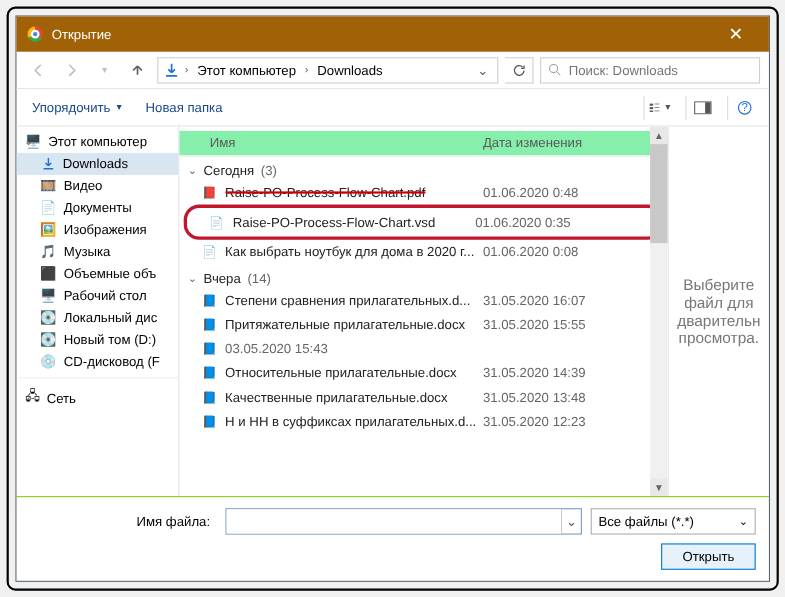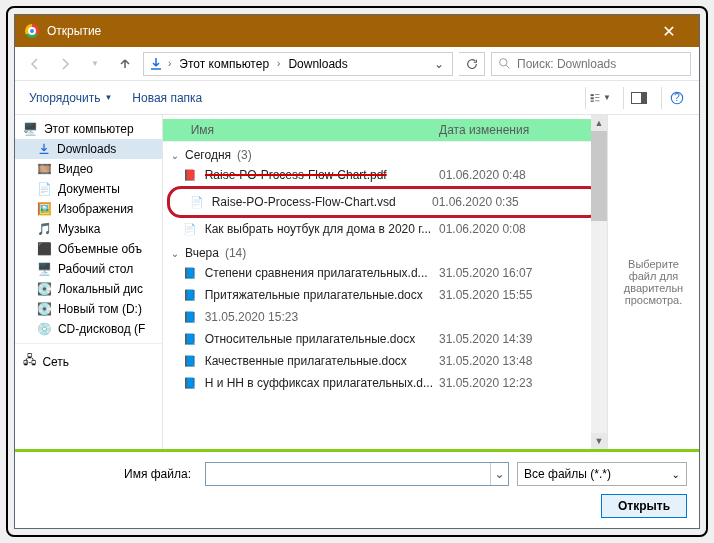--- a/index.html
+++ b/index.html
@@ -39,29 +39,29 @@
 .col-name { flex:1; }
 .col-date { width:160px; }
 .group { padding: 6px 8px 2px 8px; display:flex; align-items:center; gap:6px; color:#222; }
 .group .chev { font-size:10px; color:#666; }
 .file-row { display:flex; align-items:center; padding:3px 8px 3px 20px; gap:6px; }
 .file-row .fname { flex:1; white-space:nowrap; overflow:hidden; text-overflow:ellipsis; color:#222; }
 .file-row.struck .fname { text-decoration: line-through; text-decoration-color:#c00; text-decoration-thickness:2px; }
 .file-row .fdate { width:160px; color:#666; }
 .file-icon { width:16px; height:16px; display:flex; align-items:center; justify-content:center; font-size:11px; }
 .highlight-box { border:3px solid #c1172c; border-radius:14px; padding:2px 0; margin:0 4px; }
-.preview { width:92px; border-left:1px solid #e5e5e5; display:flex; align-items:center; justify-content:center; text-align:center; color:#777; padding:8px; font-size:11px; }
-.footer { border-top:3px solid #84cc16; padding:10px 12px; display:flex; flex-direction:column; gap:8px; }
+.preview { width:92px; border-left:1px solid #e5e5e5; display:flex; align-items:center; justify-content:center; text-align:center; color:#777; padding:8px; font-size:14px; }
+.footer { border-top:1px solid #84cc16; padding:10px 12px; display:flex; flex-direction:column; gap:8px; }
 .footer-row1 { display:flex; align-items:center; gap:8px; }
 .fname-label { width:170px; text-align:right; padding-right:6px; }
 .fname-combo { flex:1; height:24px; border:1px solid #7a99b8; display:flex; align-items:center; }
 .fname-combo input { flex:1; border:none; outline:none; padding:0 6px; height:100%; }
 .combo-arrow { width:18px; text-align:center; color:#555; border-left:1px solid #ccc; height:100%; display:flex; align-items:center; justify-content:center; }
-.filter { width:170px; height:24px; border:1px solid #adadad; display:flex; align-items:center; padding:0 6px; justify-content:space-between; }
-.footer-row2 { display:flex; justify-content:flex-end; gap:8px;font-weight:bold; }
+.filter { width:150px; height:24px; border:1px solid #adadad; display:flex; align-items:center; padding:0 6px; justify-content:space-between; }
+.footer-row2 { display:flex; justify-content:flex-end; gap:8px; }
 .btn { width:86px; height:24px; border:1px solid #adadad; background:#e1e1e1; display:flex; align-items:center; justify-content:center; }
 .btn.primary { border:1px solid #0078d7; background:#e5f1fb; }
 .tree-sep { height:1px; background:#eee; margin:4px 0; }
 .scrollbar-stub { position:absolute; right:0; top:0; bottom:0; width:16px; background:#f0f0f0; display:flex; flex-direction:column; }
 .sb-btn { height:16px; display:flex; align-items:center; justify-content:center; color:#666; font-size:9px; background:#e8e8e8; }
 .sb-thumb { flex:0 0 90px; background:#c8c8c8; margin:0; }
 .sb-track { flex:1; }
 svg { display:block; }
 </style>
 </head>
@@ -247,21 +247,21 @@
               <span class="fname">Степени сравнения прилагательных.d...</span>
               <span class="fdate">31.05.2020 16:07</span>
             </div>
         <div class="file-row">
               <span class="file-icon">📘</span>
               <span class="fname">Притяжательные прилагательные.docx</span>
               <span class="fdate">31.05.2020 15:55</span>
             </div>
         <div class="file-row">
               <span class="file-icon">📘</span>
-              <span class="fdate">31.05.2020 15:23</span>
+              <span class="fdate">03.05.2020 15:43</span>
             </div>
         <div class="file-row">
               <span class="file-icon">📘</span>
               <span class="fname">Относительные прилагательные.docx</span>
               <span class="fdate">31.05.2020 14:39</span>
             </div>
         <div class="file-row">
               <span class="file-icon">📘</span>
               <span class="fname">Качественные прилагательные.docx</span>
               <span class="fdate">31.05.2020 13:48</span>

